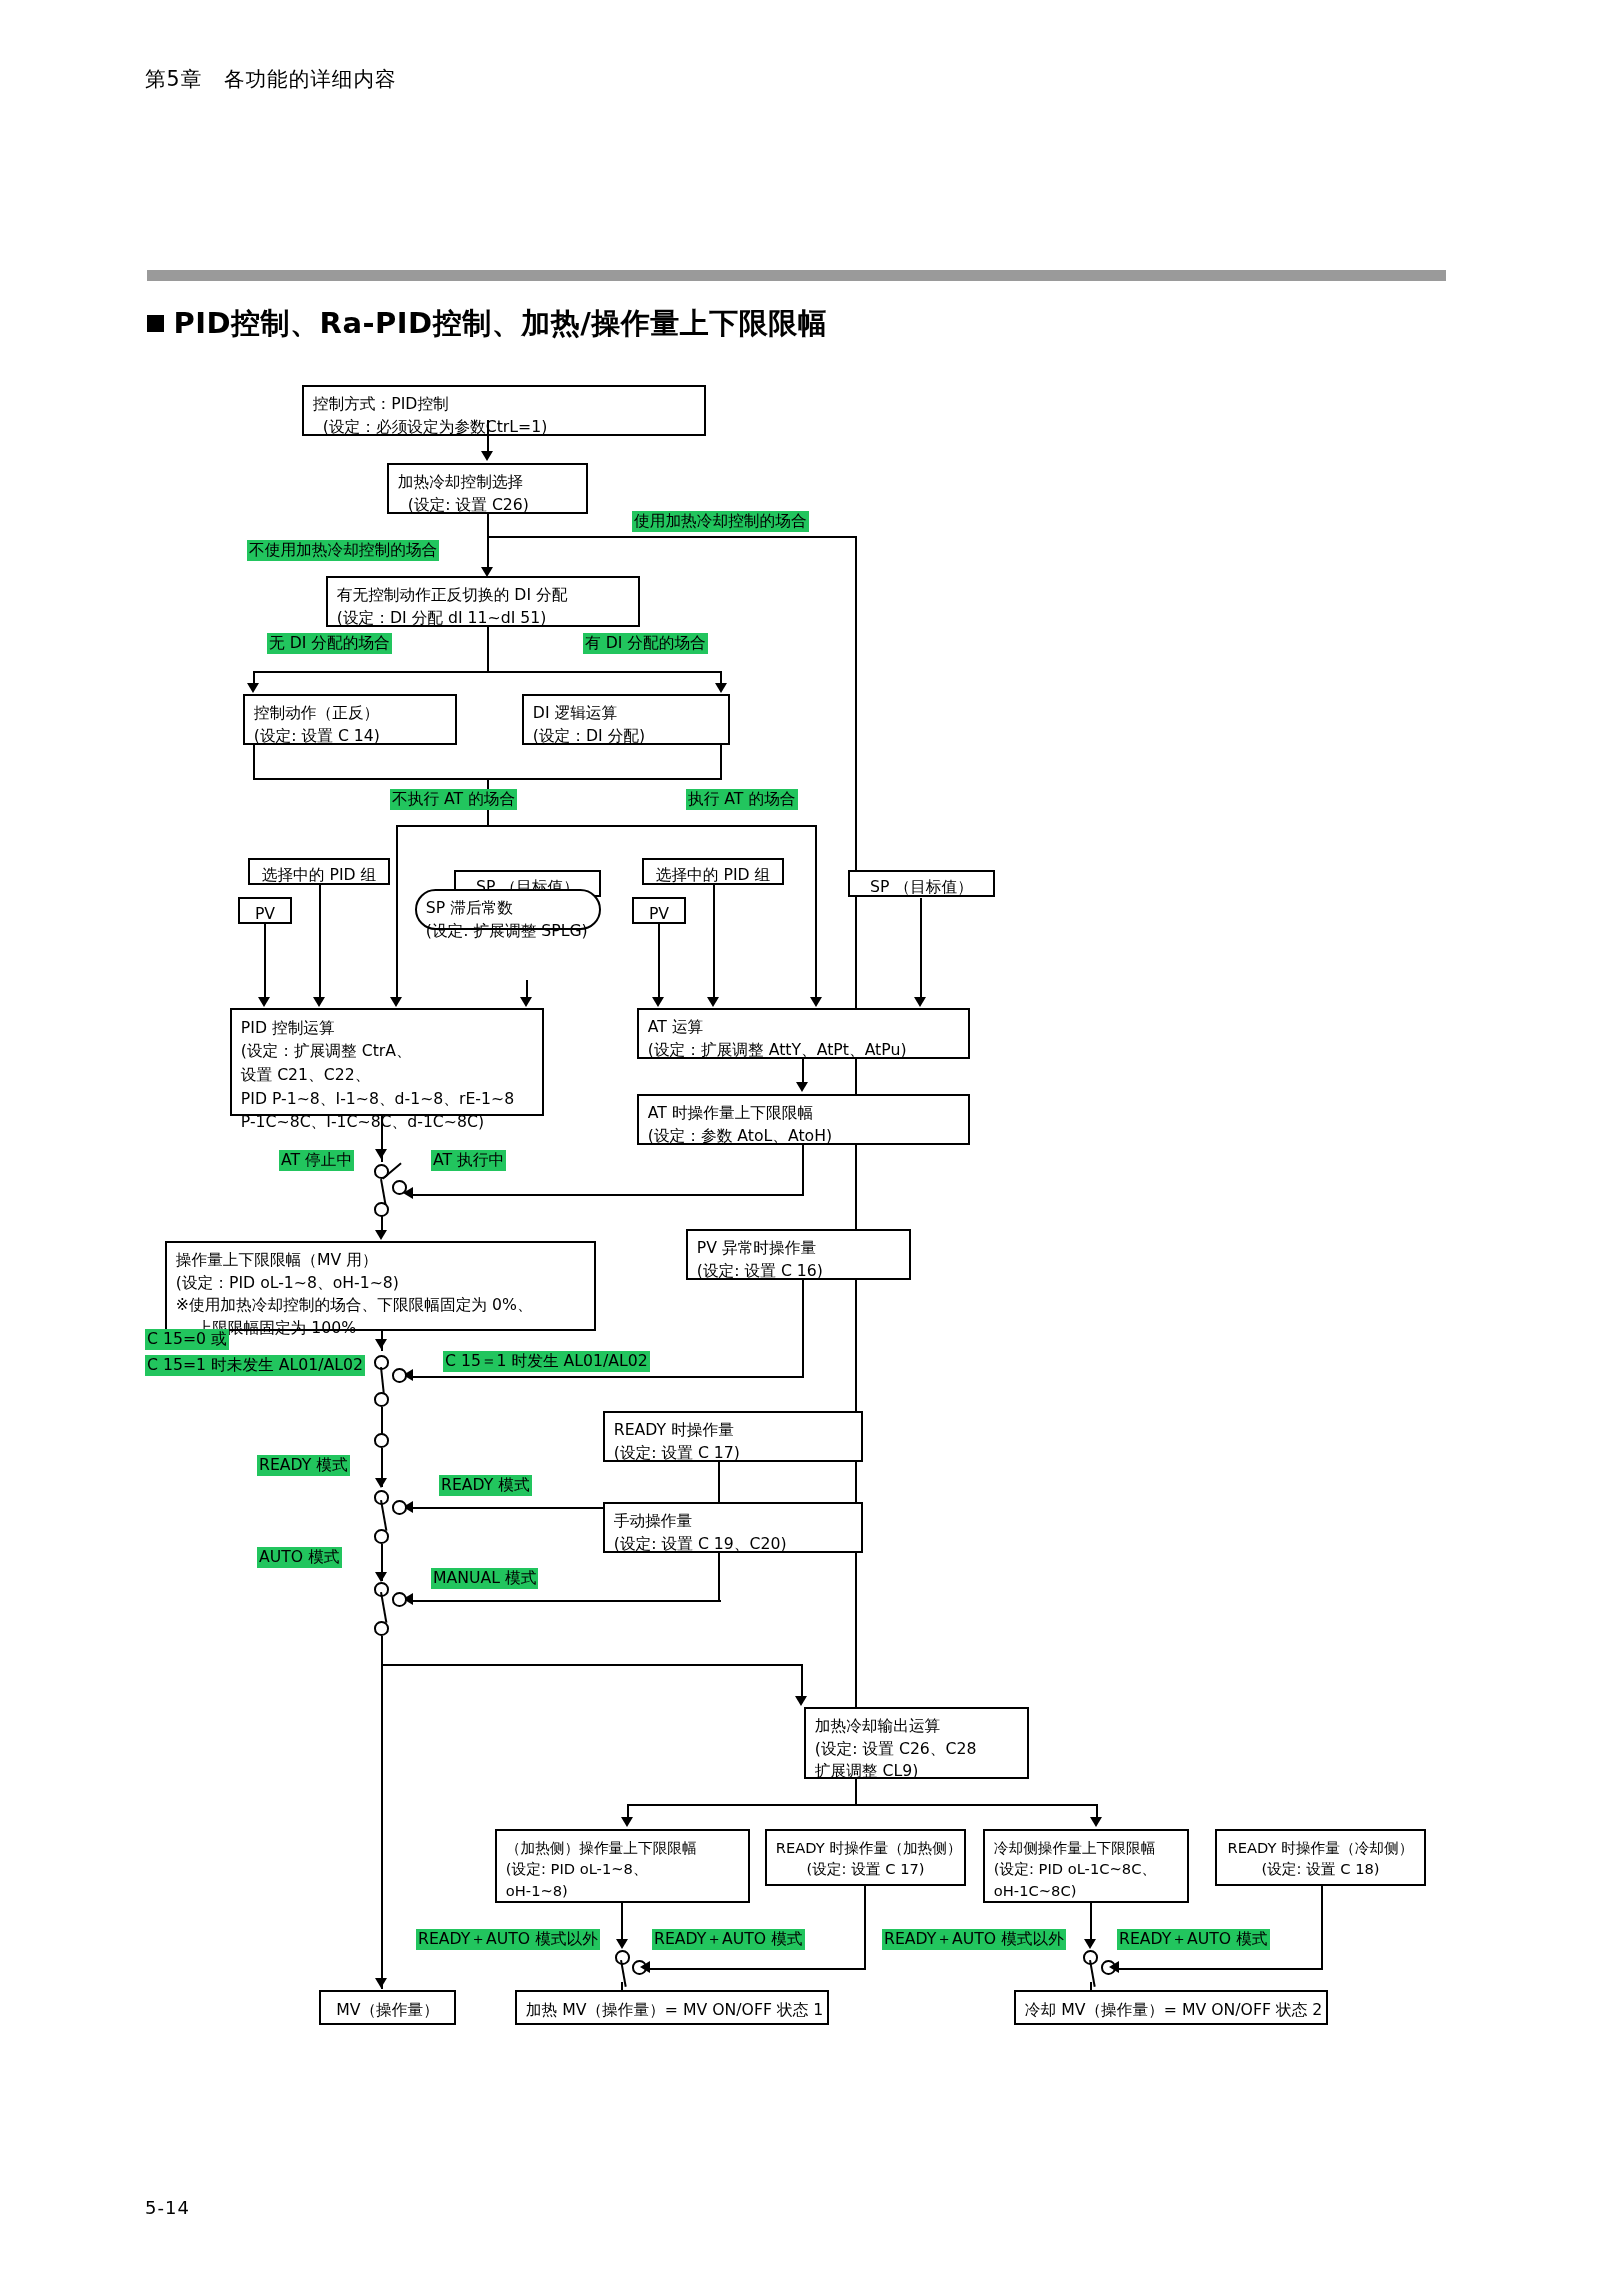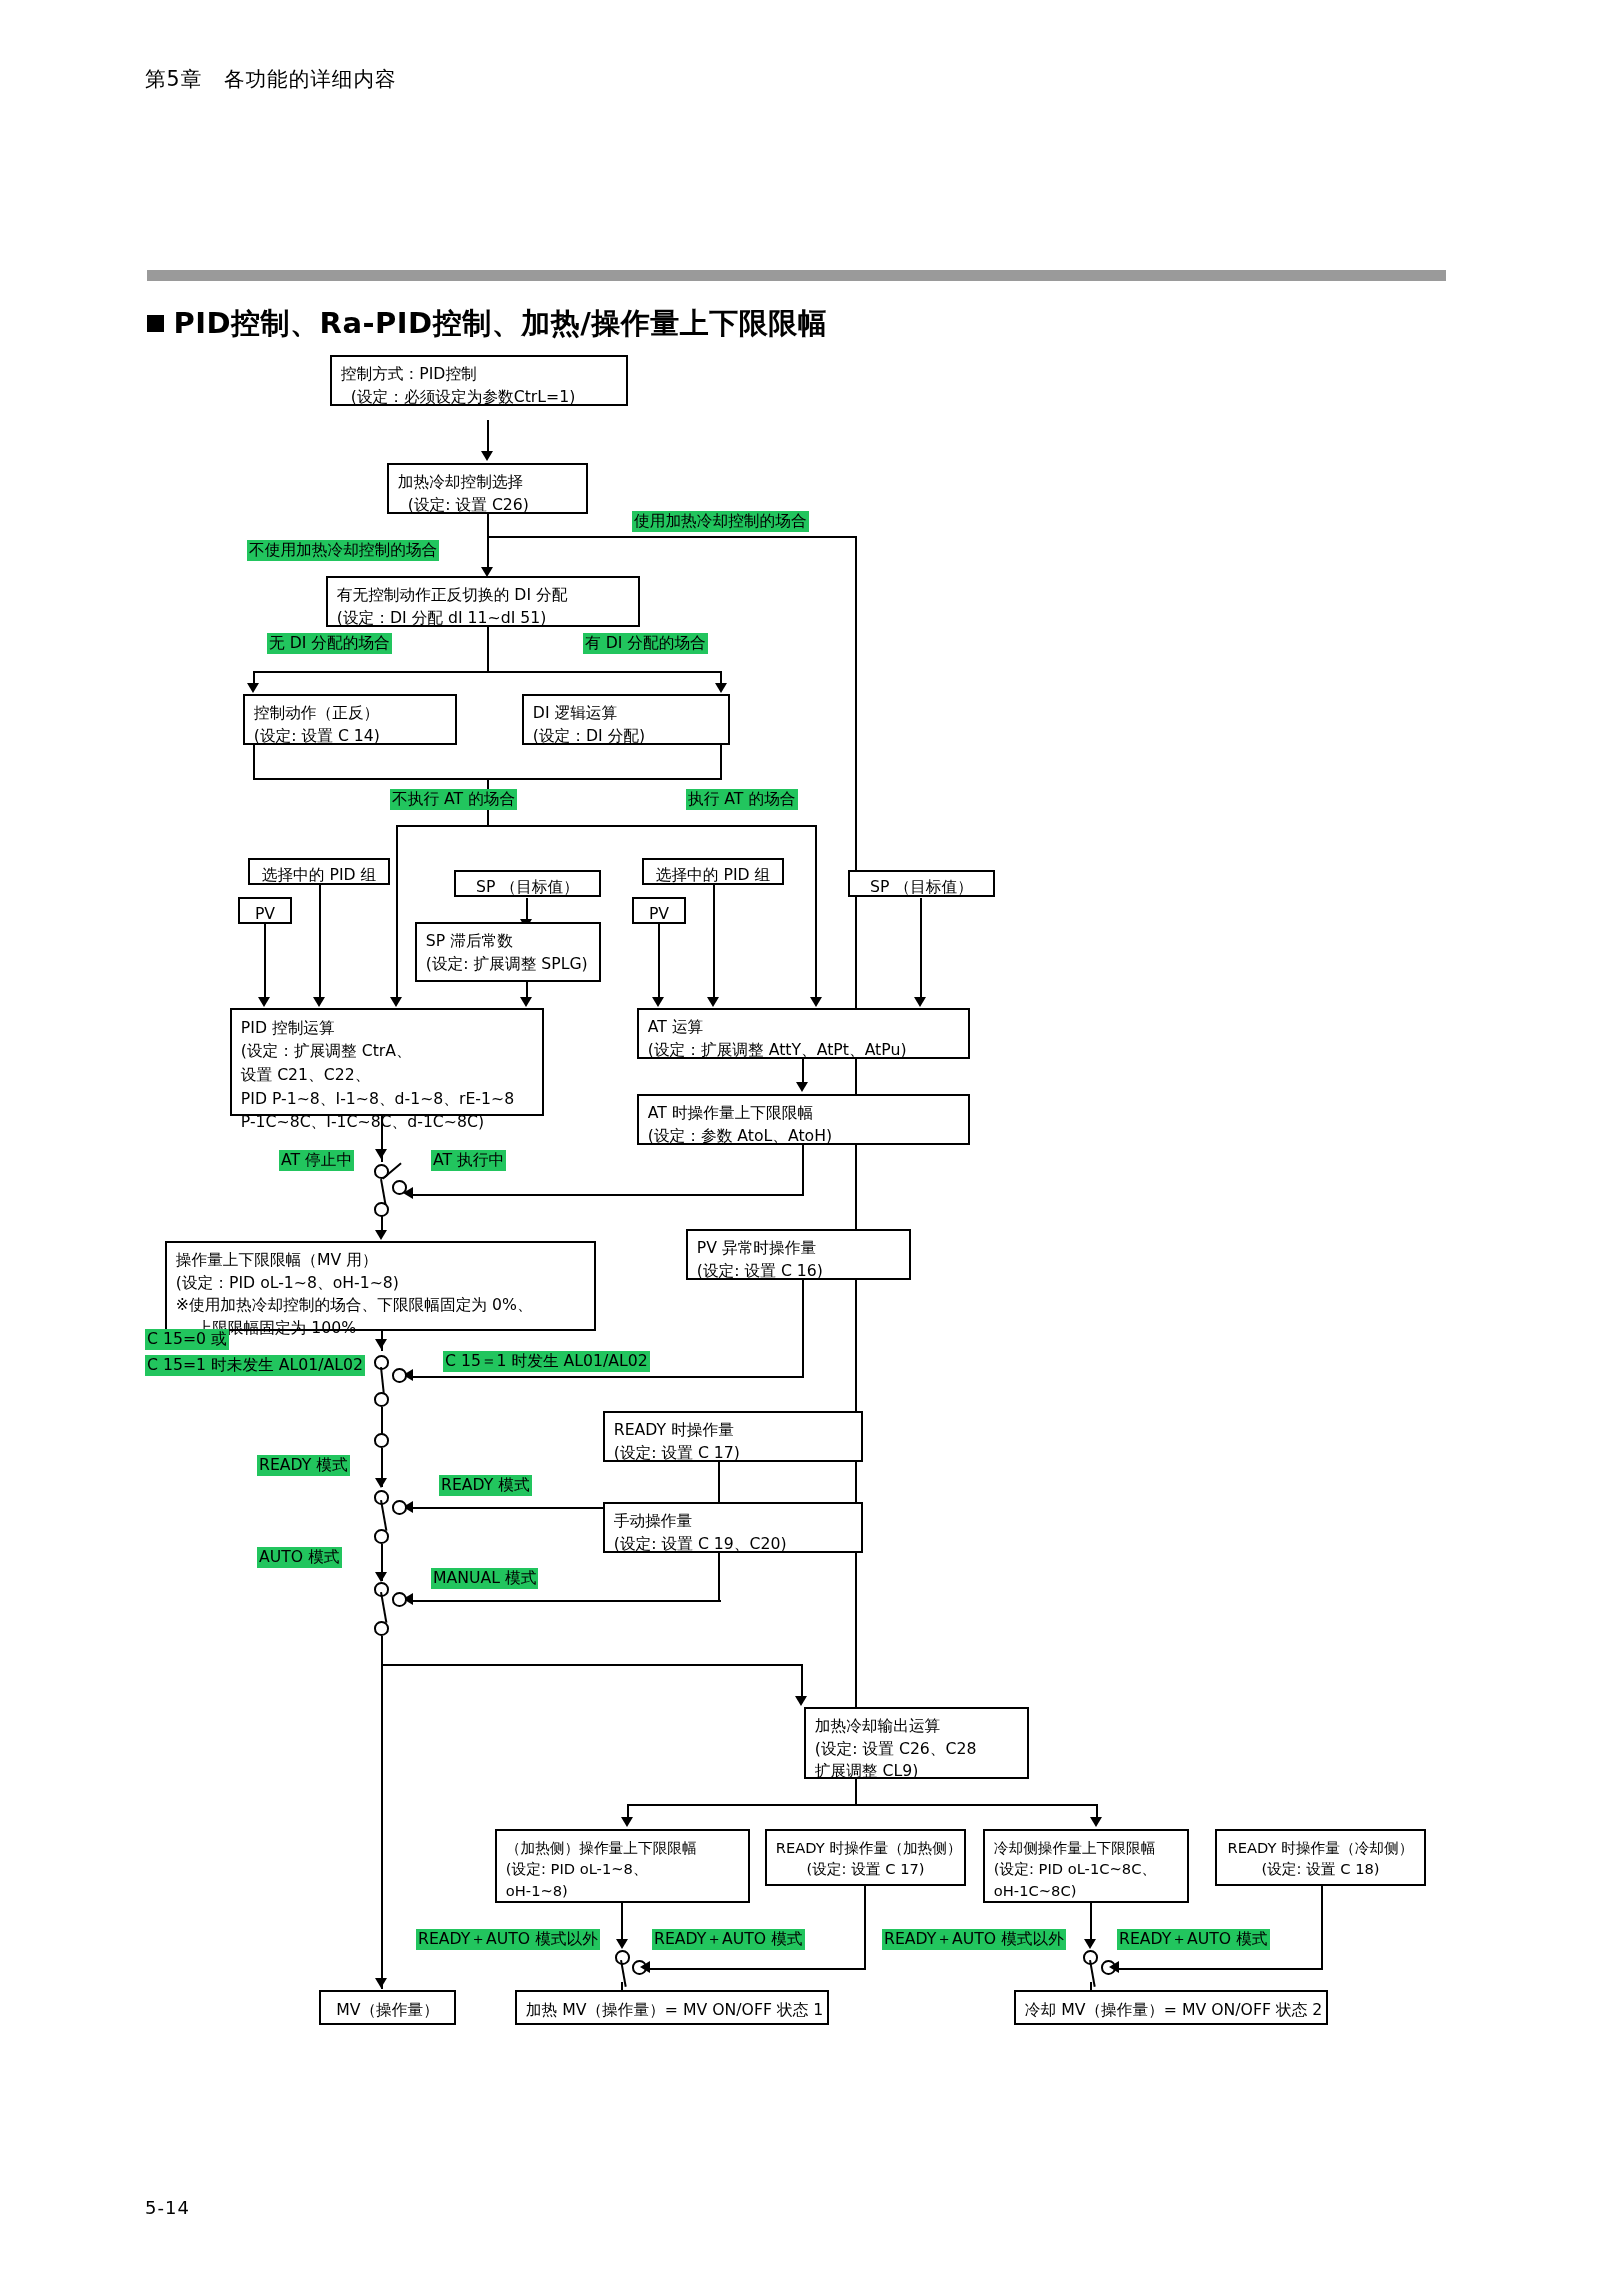--- a/index.html
+++ b/index.html
@@ -67,21 +67,21 @@
 <div class="page">
 
   <div id="running-head">第5章　各功能的详细内容</div>
 
   <div id="rule"></div>
 
   <div id="section-title"><span class="sq"></span><span>PID控制、Ra-PID控制、加热/操作量上下限限幅</span></div>
 
   <div class="fc">
 
-    <div class="box" style="left:302px;top:355px;width:298px;height:51px;margin-left:28px;">控制方式：PID控制
+    <div class="box" style="left:302px;top:385px;width:404px;height:51px;">控制方式：PID控制
   (设定：必须设定为参数CtrL=1)</div>
     <div class="ln v" style="left:487px;top:420px;height:35px;"></div>
     <div class="arrow-d" style="left:481px;top:451px;"></div>
 
     <div class="box" style="left:387px;top:463px;width:201px;height:51px;">加热冷却控制选择
   (设定: 设置 C26)</div>
     <div class="ln v" style="left:487px;top:514px;height:59px;"></div>
 
     <div class="ln h" style="left:487px;top:536px;width:370px;"></div>
     <div class="ln v" style="left:855px;top:536px;height:1245px;"></div>
@@ -118,21 +118,21 @@
     <div class="ln h" style="left:396px;top:825px;width:421px;"></div>
     <div class="ln v" style="left:396px;top:825px;height:178px;"></div>
     <div class="ln v" style="left:815px;top:825px;height:178px;"></div>
 
     <div class="box thin ctr" style="left:248px;top:858px;width:142px;height:27.4px;padding-top:3.9px;">选择中的 PID 组</div>
     <div class="box thin ctr" style="left:238px;top:897px;width:54px;height:27.4px;padding-top:3.9px;">PV</div>
     <div class="box thin ctr" style="left:454px;top:870px;width:147px;height:27.4px;padding-top:3.9px;">SP （目标值）</div>
 
     <div class="ln v" style="left:526px;top:898px;height:25.5px;"></div>
     <div class="arrow-d" style="left:520px;top:919px;"></div>
-    <div class="box" style="left:415px;top:922px;width:186px;height:60px;">SP 滞后常数
+    <div class="box" style="left:415px;top:889px;width:186px;height:41px;border-radius:21px;">SP 滞后常数
 (设定: 扩展调整 SPLG)</div>
 
     <div class="ln v" style="left:264px;top:924px;height:76px;"></div>
     <div class="ln v" style="left:319px;top:885px;height:116px;"></div>
     <div class="ln v" style="left:526px;top:980px;height:20.6px;"></div>
     <div class="arrow-d" style="left:258px;top:997px;"></div>
     <div class="arrow-d" style="left:313px;top:997px;"></div>
     <div class="arrow-d" style="left:390px;top:997px;"></div>
     <div class="arrow-d" style="left:520px;top:997px;"></div>
 

